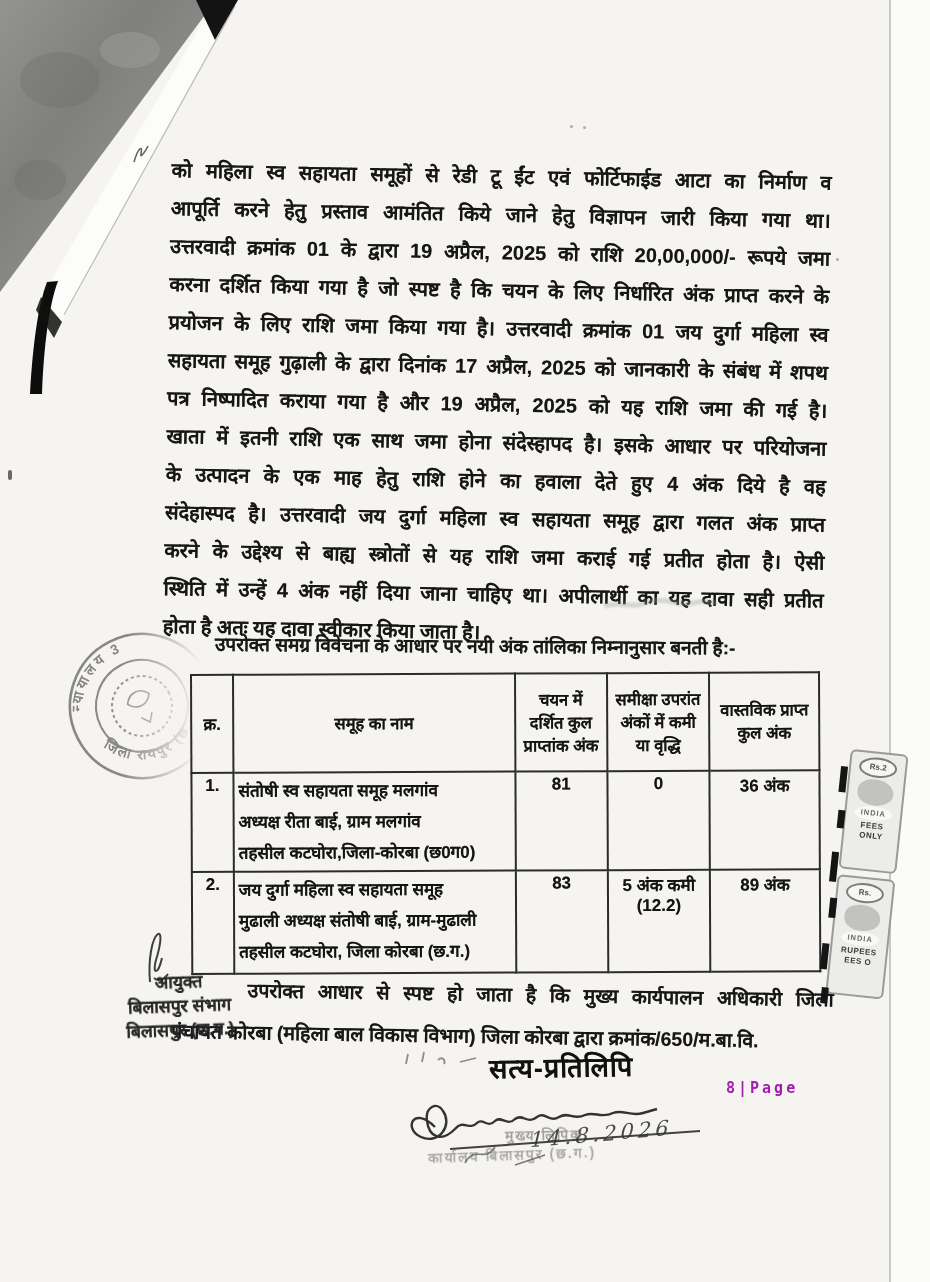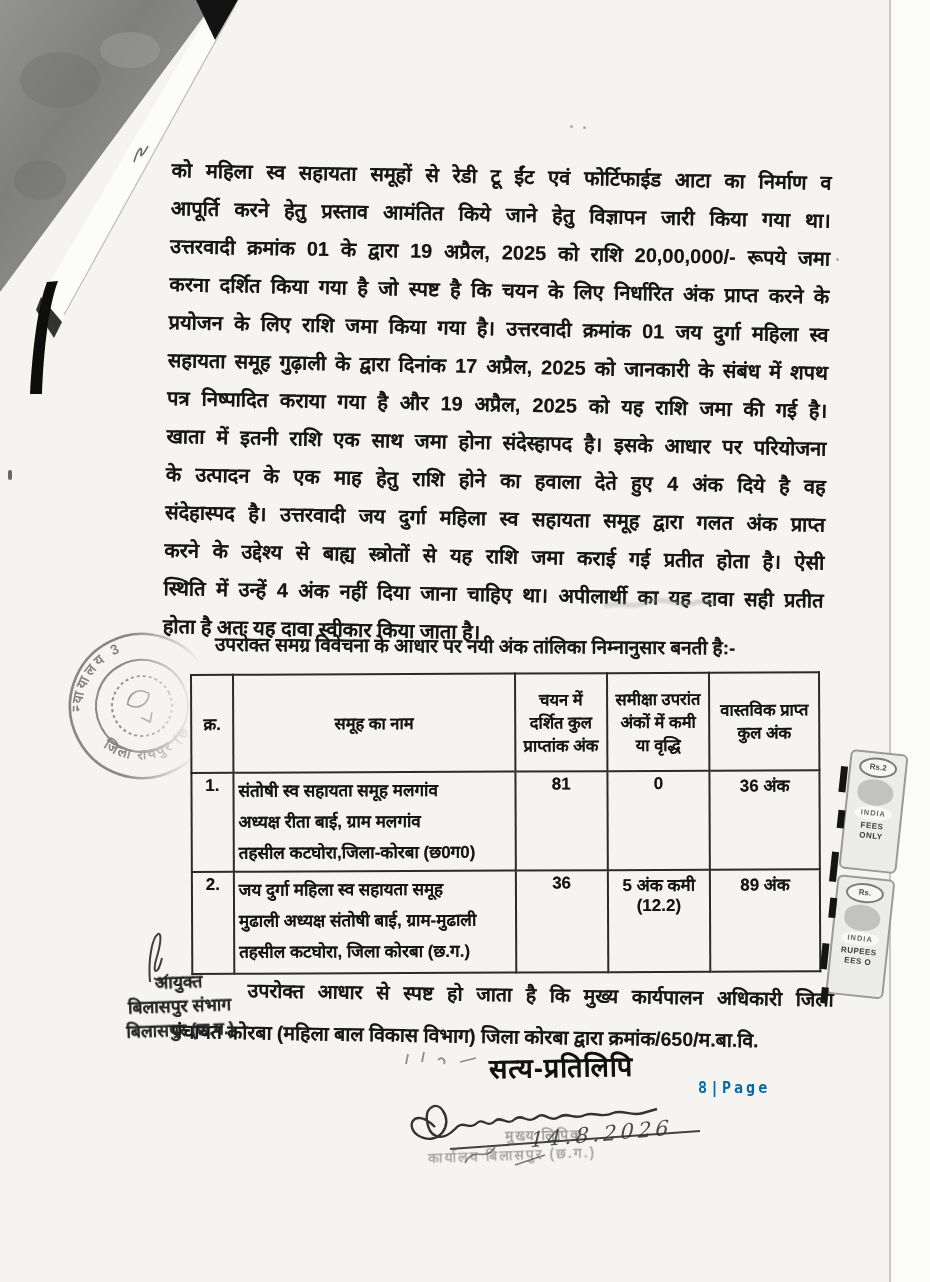--- a/index.html
+++ b/index.html
@@ -57,21 +57,21 @@
   }
   .closing .l1{text-indent:76px;}
 
   
   .certify{
     left:489px;top:1048px;font-size:27px;font-weight:700;color:#111;
     letter-spacing:1px;text-shadow:0 0 .6px rgba(10,10,10,.6);
     transform:rotate(-1deg);
   }
   .pageno{
-    left:698px;top:1079px;font-size:15px;font-weight:700;color:#0369a1;
+    left:726px;top:1079px;font-size:15px;font-weight:700;color:#a21caf;
     letter-spacing:3px;font-family:"DejaVu Sans Mono", monospace;
   }
   .sign-wrap{left:395px;top:1085px;width:340px;height:110px;}
   .stamp-faint-1{
     left:505px;top:1125px;font-size:14px;font-weight:700;color:#5d5d5d;opacity:.55;
     transform:rotate(-1deg);filter:blur(.3px);letter-spacing:2px;
   }
   .stamp-faint-2{
     left:428px;top:1145px;font-size:14px;font-weight:700;color:#5f5f5f;opacity:.5;
     transform:rotate(-2deg);filter:blur(.35px);letter-spacing:2px;
@@ -202,21 +202,21 @@
     </td>
     <td class="cell-num">36 अंक</td>
   </tr>
   <tr class="row-b">
     <td class="cell-sn">2.</td>
     <td class="cell-name">
       <div>जय दुर्गा महिला स्व सहायता समूह</div>
       <div>मुढाली अध्यक्ष संतोषी बाई, ग्राम-मुढाली</div>
       <div>तहसील कटघोरा, जिला कोरबा (छ.ग.)</div>
     </td>
-    <td class="cell-num">36</td>
+    <td class="cell-num">83</td>
     <td class="cell-num">
       <div>5 अंक कमी</div>
       <div>(12.2)</div>
     </td>
     <td class="cell-num">89 अंक</td>
   </tr>
 </tbody>
   </table>
 
 <div class="abs seal">

